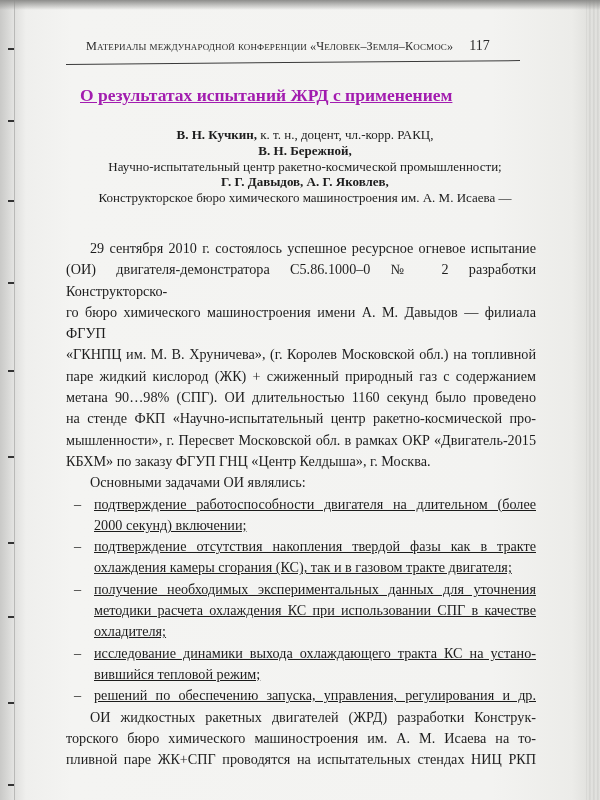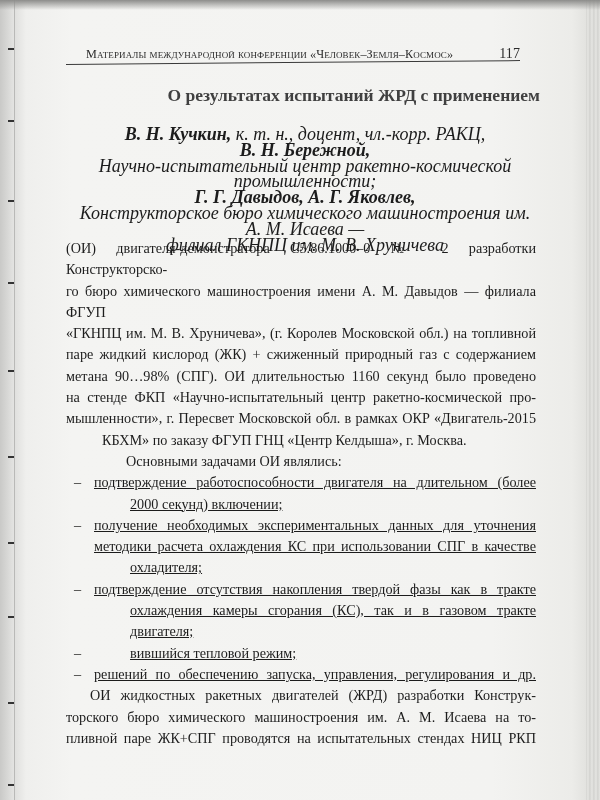--- a/index.html
+++ b/index.html
@@ -30,52 +30,52 @@
   }
   .tick {
     position: absolute; left: 8px; width: 6px; height: 2px; background: #333;
   }
   .right-edge {
     position: absolute; right: 0; top: 0; width: 14px; height: 800px;
     background: repeating-linear-gradient(90deg, #d4d4d1 0px, #e6e6e3 2px, #cfcfcc 4px);
   }
 
   .running-head {
-    position: absolute; left: 86px; top: 46px; width: 434px;
-    display: flex; justify-content: space-between; align-items: baseline;
+    position: absolute; left: 86px; top: 38px; width: 434px;
+    display: flex; align-items: baseline;
     font-size: 12.2px; letter-spacing: 0.1px;
     font-variant: small-caps;
     color: #2a2a2a;
   }
-  .running-head .num { font-variant: normal; font-size: 14px; }
+  .running-head .num { font-variant: normal; font-size: 14px; margin-left: 16px; }
   .head-rule {
     position: absolute; left: 66px; top: 64px; width: 454px; height: 1px;
     background: #3a3a3a; transform: rotate(-0.5deg); transform-origin: left;
   }
 
   .title {
     position: absolute; left: 80px; top: 84px; width: 460px;
-    text-align: right; font-weight: bold; font-size: 17.5px; line-height: 22px;
-    color: #404040;
+    text-align: left; font-weight: bold; font-size: 17.5px; line-height: 22px;
+    color: #a21caf;
+    text-decoration: underline;
   }
   .authors {
     position: absolute; left: 70px; top: 127px; width: 470px;
-    text-align: center; font-size: 18px; line-height: 15.8px;
-    font-style: italic;
+    text-align: center; font-size: 13px; line-height: 15.8px;
   }
   .authors .b { font-weight: bold; }
   .authors .l { display: block; }
 
   .body {
     position: absolute; left: 66px; top: 238px; width: 470px;
     font-size: 14.2px; line-height: 21.3px;
     text-align: justify;
   }
   .body .line { display: block; text-align: justify; text-align-last: justify; }
-  .body .last { text-align-last: left; margin-left: 36px; }
+  .body .last { text-align-last: left; }
   .body ul { list-style: none; margin: 0; padding: 0; text-decoration: underline; }
   .body li { position: relative; padding-left: 28px; margin: 0; }
   .body li::before {
     content: "–"; position: absolute; left: 8px; top: 0;
   }
 </style>
 </head>
 <body>
 
 <div class="page"></div>
@@ -105,50 +105,51 @@
 </div>
 
 <div class="authors">
   <span class="l">
     <span class="b">В. Н. Кучкин,</span><span> к. т. н., доцент, чл.-корр. РАКЦ,</span>
   </span>
   <span class="l b">В. Н. Бережной,</span>
   <span class="l">Научно-испытательный центр ракетно-космической промышленности;</span>
   <span class="l b">Г. Г. Давыдов, А. Г. Яковлев,</span>
   <span class="l">Конструкторское бюро химического машиностроения им. А. М. Исаева —</span>
-  <span class="l">филиал ГКНПЦ им. М. В. Хруничева</span>
 </div>
 
 <div class="body">
   <div>
+    <span class="line" style="padding-left:24px">29 сентября 2010 г. состоялось успешное ресурсное огневое испытание</span>
     <span class="line">(ОИ) двигателя-демонстратора С5.86.1000–0 № 2 разработки Конструкторско-</span>
     <span class="line">го бюро химического машиностроения имени А. М. Давыдов — филиала ФГУП</span>
     <span class="line">«ГКНПЦ им. М. В. Хруничева», (г. Королев Московской обл.) на топливной</span>
     <span class="line">паре жидкий кислород (ЖК) + сжиженный природный газ с содержанием</span>
     <span class="line">метана 90…98% (СПГ). ОИ длительностью 1160 секунд было проведено</span>
     <span class="line">на стенде ФКП «Научно-испытательный центр ракетно-космической про-</span>
     <span class="line">мышленности», г. Пересвет Московской обл. в рамках ОКР «Двигатель-2015</span>
     <span class="line last">КБХМ» по заказу ФГУП ГНЦ «Центр Келдыша», г. Москва.</span>
   </div>
   <span class="line last" style="padding-left:24px">Основными задачами ОИ являлись:</span>
   <ul>
     <li>
       <span class="line">подтверждение работоспособности двигателя на длительном (более</span>
       <span class="line last">2000 секунд) включении;</span>
     </li>
     <li>
+      <span class="line">подтверждение отсутствия накопления твердой фазы как в тракте</span>
+      <span class="line last">охлаждения камеры сгорания (КС), так и в газовом тракте двигателя;</span>
+    </li>
+    <li>
       <span class="line">получение необходимых экспериментальных данных для уточнения</span>
       <span class="line">методики расчета охлаждения КС при использовании СПГ в качестве</span>
       <span class="line last">охладителя;</span>
     </li>
     <li>
-      <span class="line">подтверждение отсутствия накопления твердой фазы как в тракте</span>
-      <span class="line last">охлаждения камеры сгорания (КС), так и в газовом тракте двигателя;</span>
-    </li>
-    <li>
+      <span class="line">исследование динамики выхода охлаждающего тракта КС на устано-</span>
       <span class="line last">вившийся тепловой режим;</span>
     </li>
     <li>
       <span class="line">решений по обеспечению запуска, управления, регулирования и др.</span>
     </li>
   </ul>
   <div>
     <span class="line" style="padding-left:24px">ОИ жидкостных ракетных двигателей (ЖРД) разработки Конструк-</span>
     <span class="line">торского бюро химического машиностроения им. А. М. Исаева на то-</span>
     <span class="line">пливной паре ЖК+СПГ проводятся на испытательных стендах НИЦ РКП</span>

